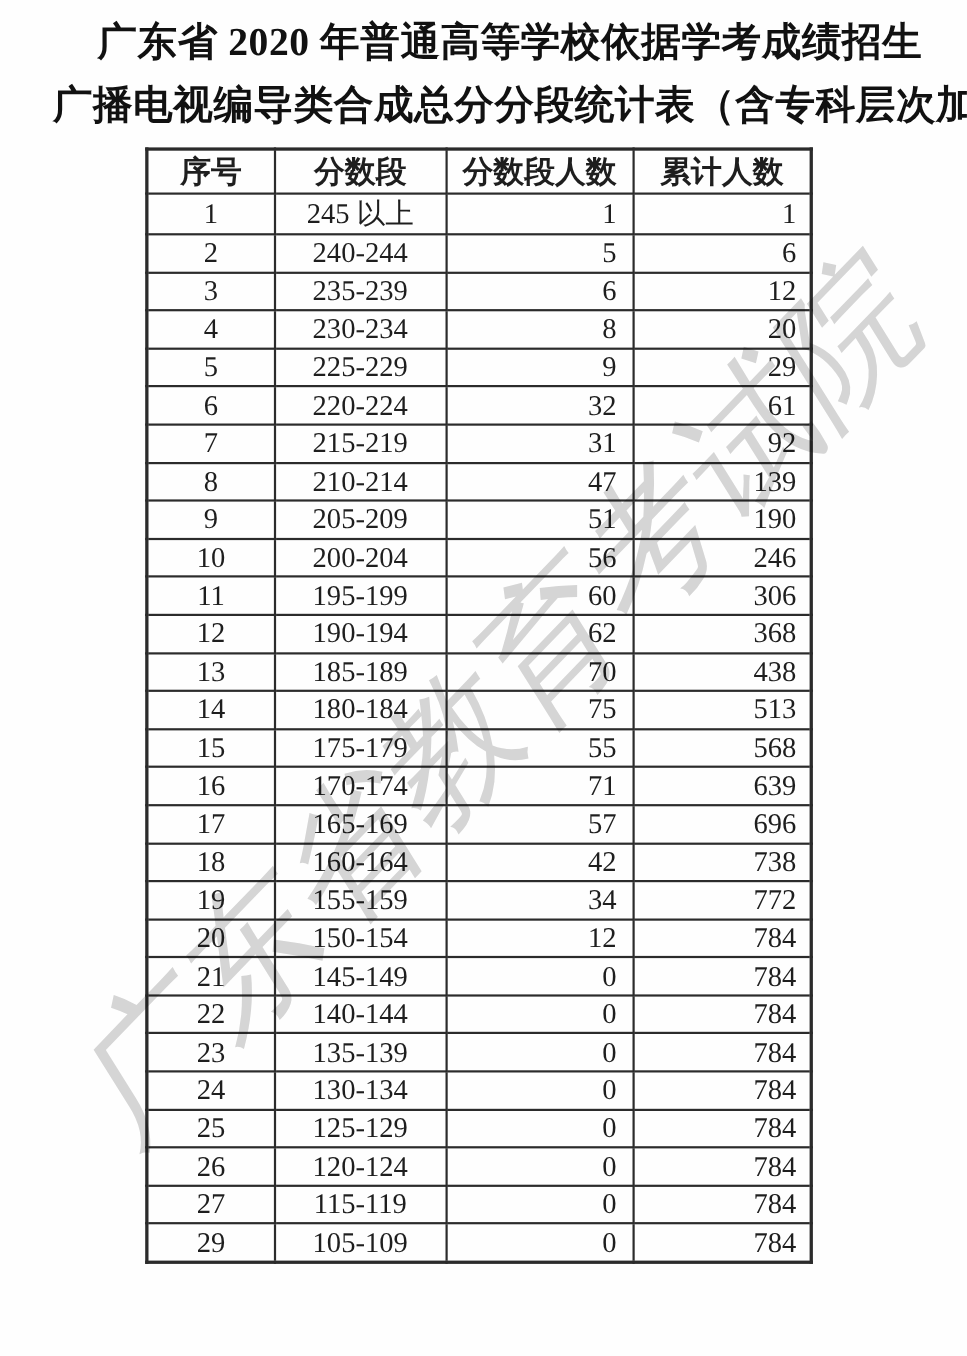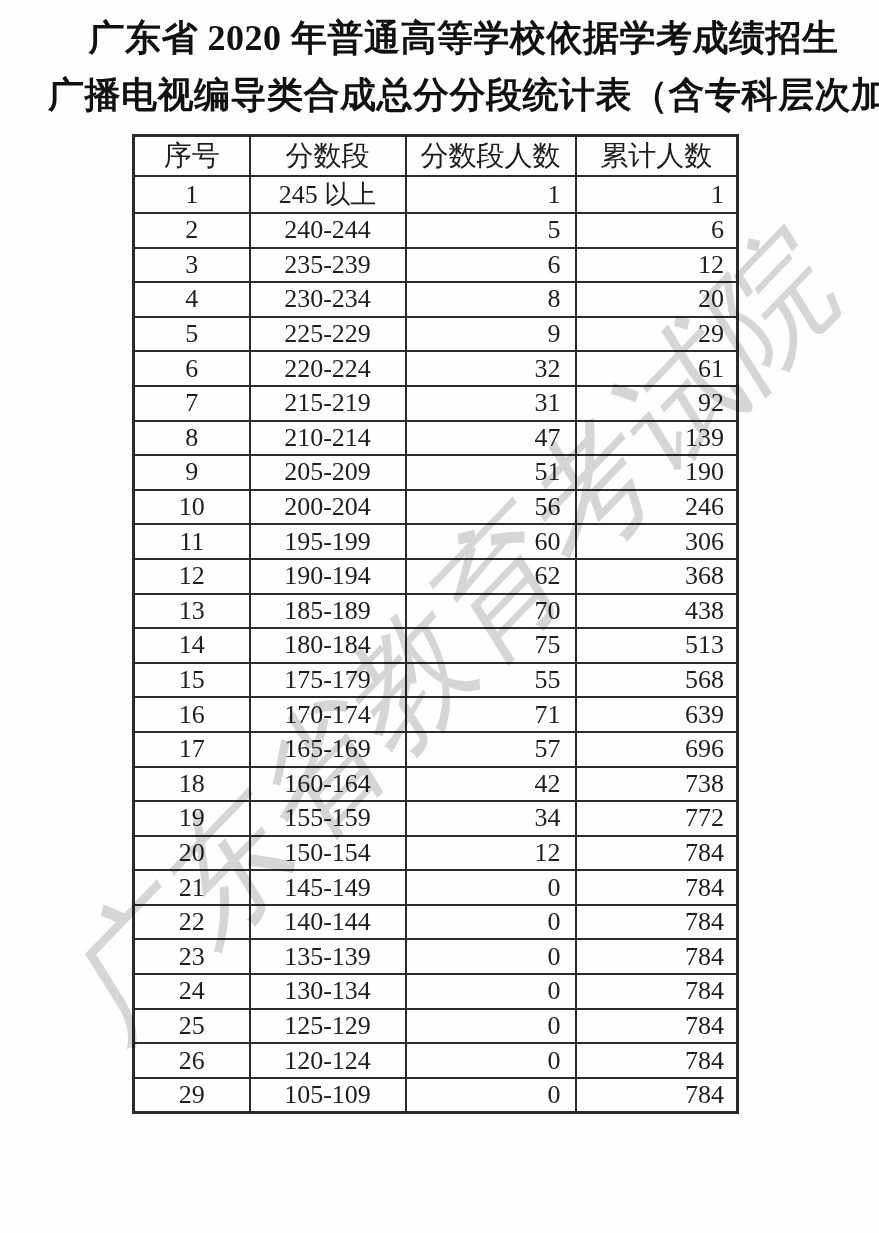--- a/index.html
+++ b/index.html
@@ -48,21 +48,21 @@
     padding: 0;
     overflow: hidden;
     white-space: nowrap;
   }
   table.score-table {
     border: 3px solid #2b2b2b;
   }
   table.score-table thead th {
     height: 29px;
     font-size: 28px;
-    font-weight: 400;
+    font-weight: 700;
     vertical-align: middle;
   }
   table.score-table tbody td {
     height: 32.6px;
     font-size: 26px;
     vertical-align: middle;
   }
   
   table.score-table tbody td:nth-child(3) {
     text-align: right;
@@ -263,20 +263,26 @@
         <td>0</td>
         <td>784</td>
       </tr>
       <tr>
         <td>26</td>
         <td>120-124</td>
         <td>0</td>
         <td>784</td>
       </tr>
       <tr>
+        <td>27</td>
+        <td>115-119</td>
+        <td>0</td>
+        <td>784</td>
+      </tr>
+      <tr>
         <td>29</td>
         <td>105-109</td>
         <td>0</td>
         <td>784</td>
       </tr>
     </tbody>
 </table>
 
 <div class="watermark" style="color: rgb(180, 180, 180);">广东省教育考试院</div>
 

